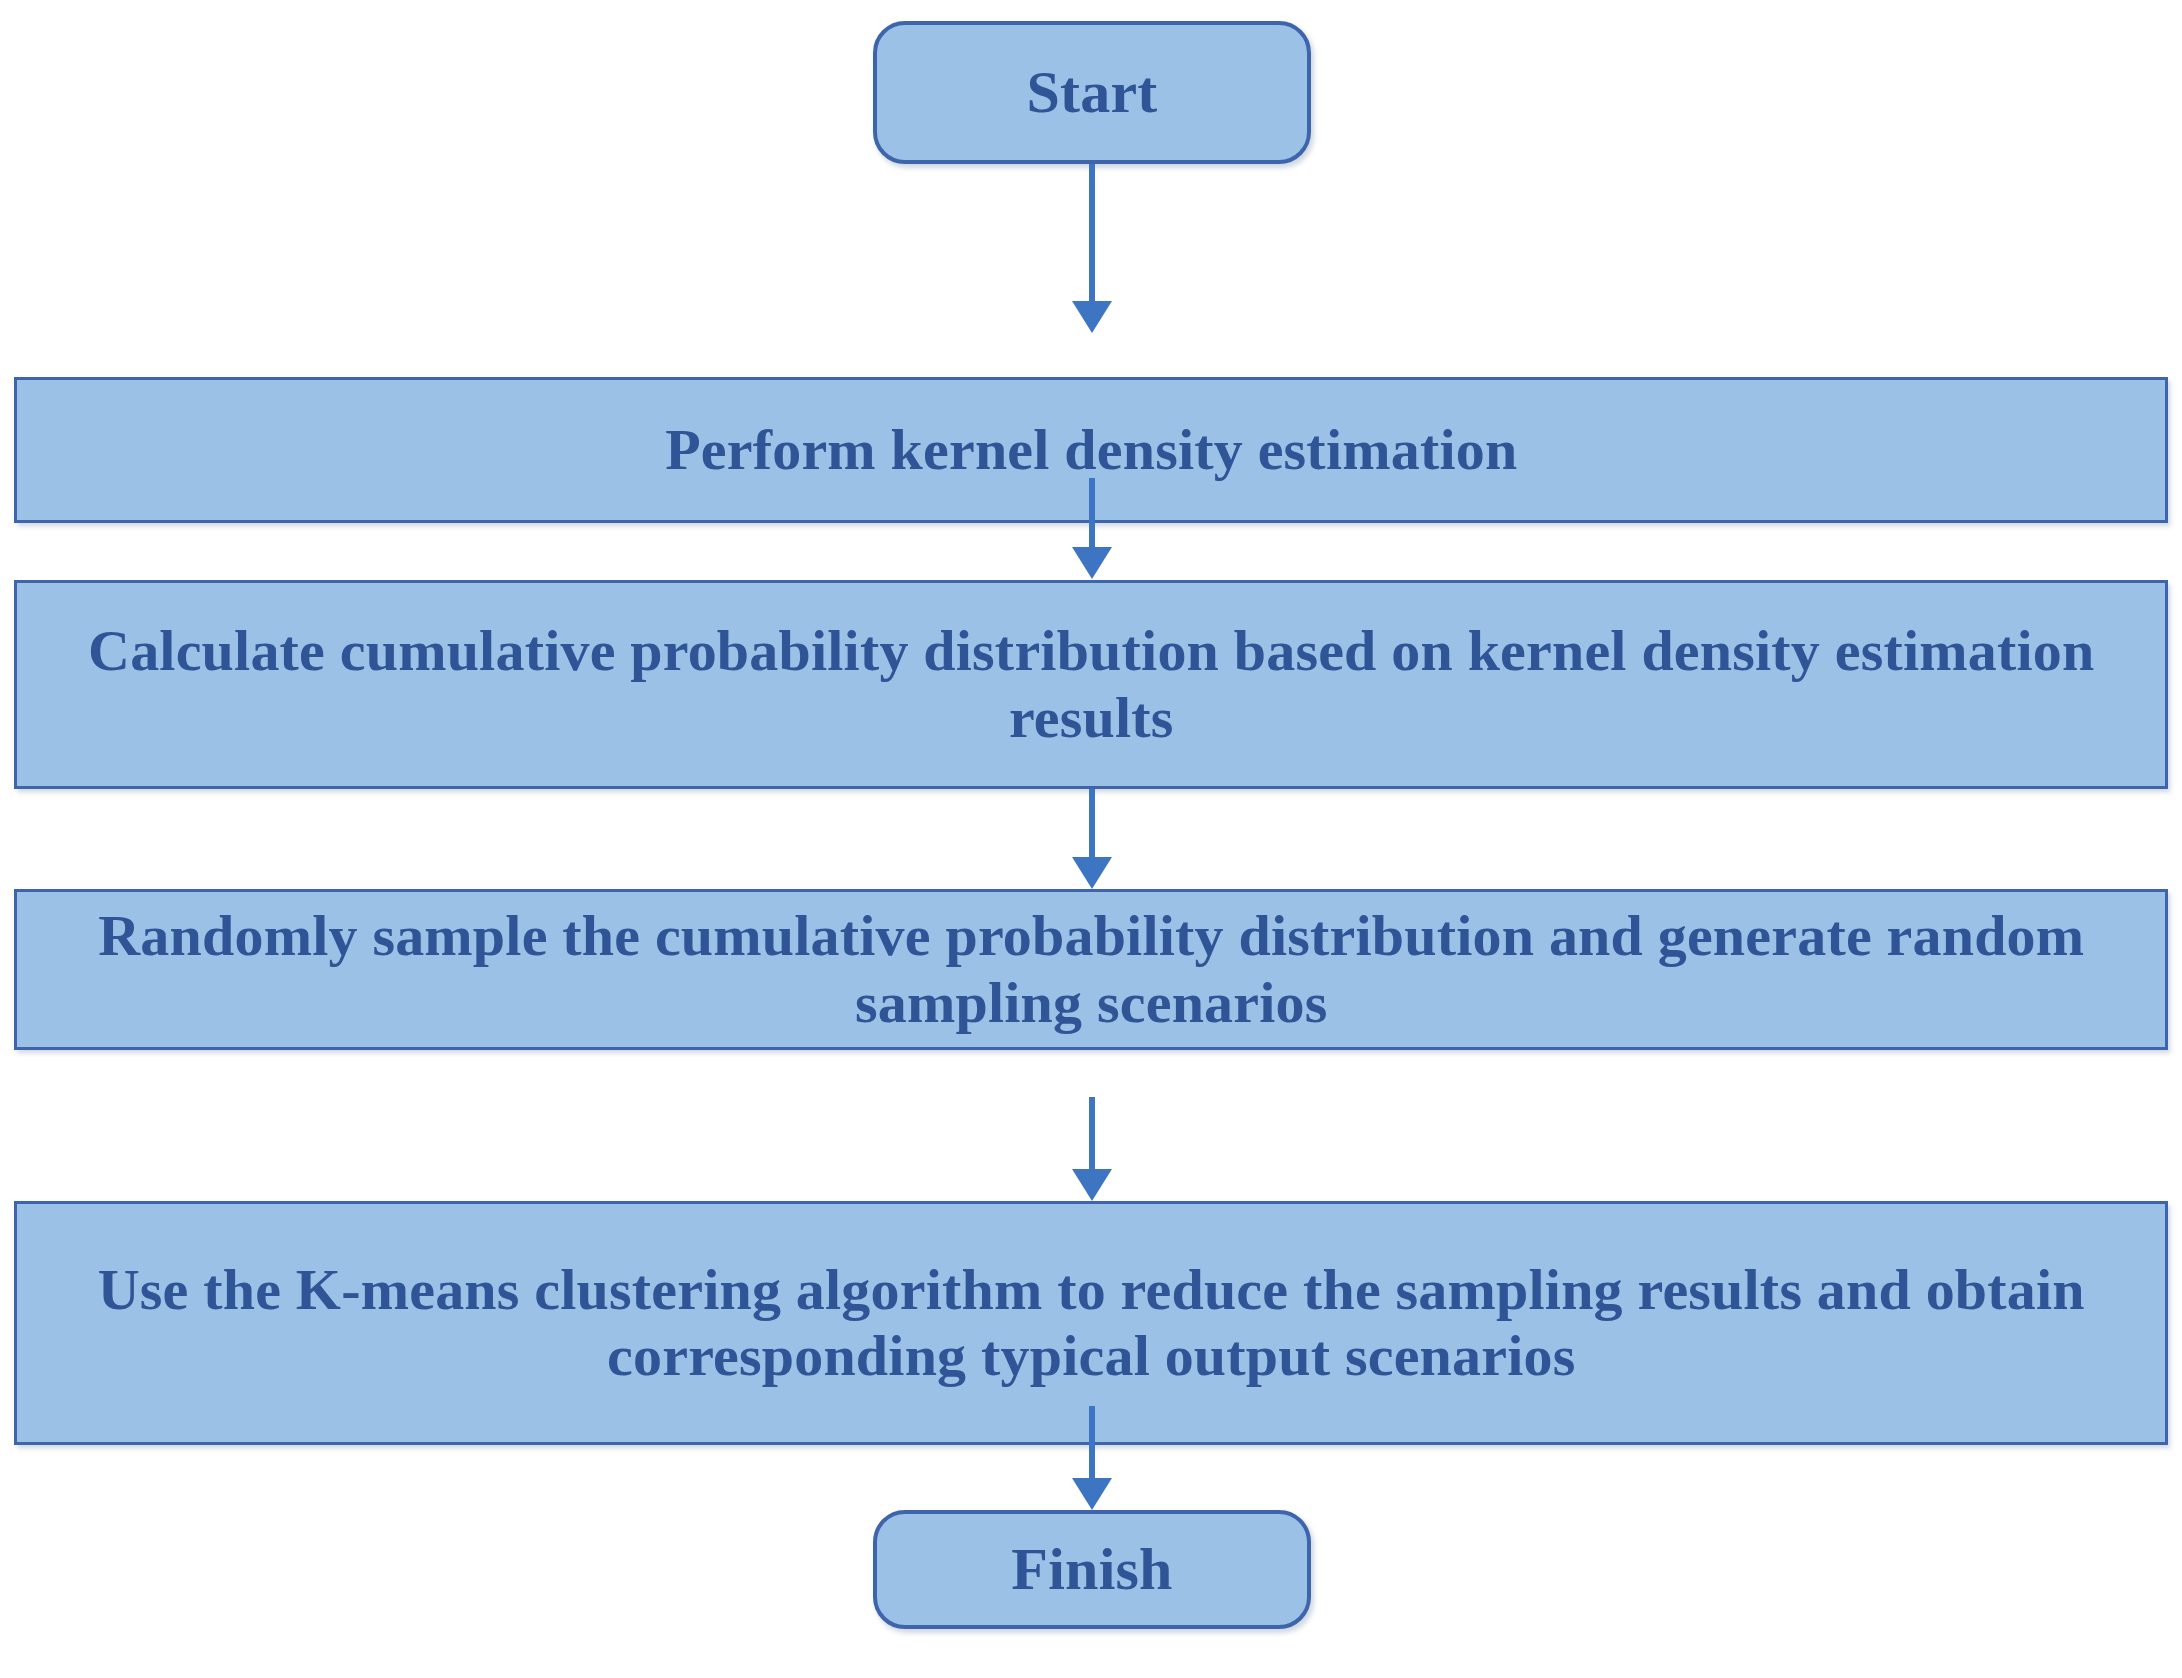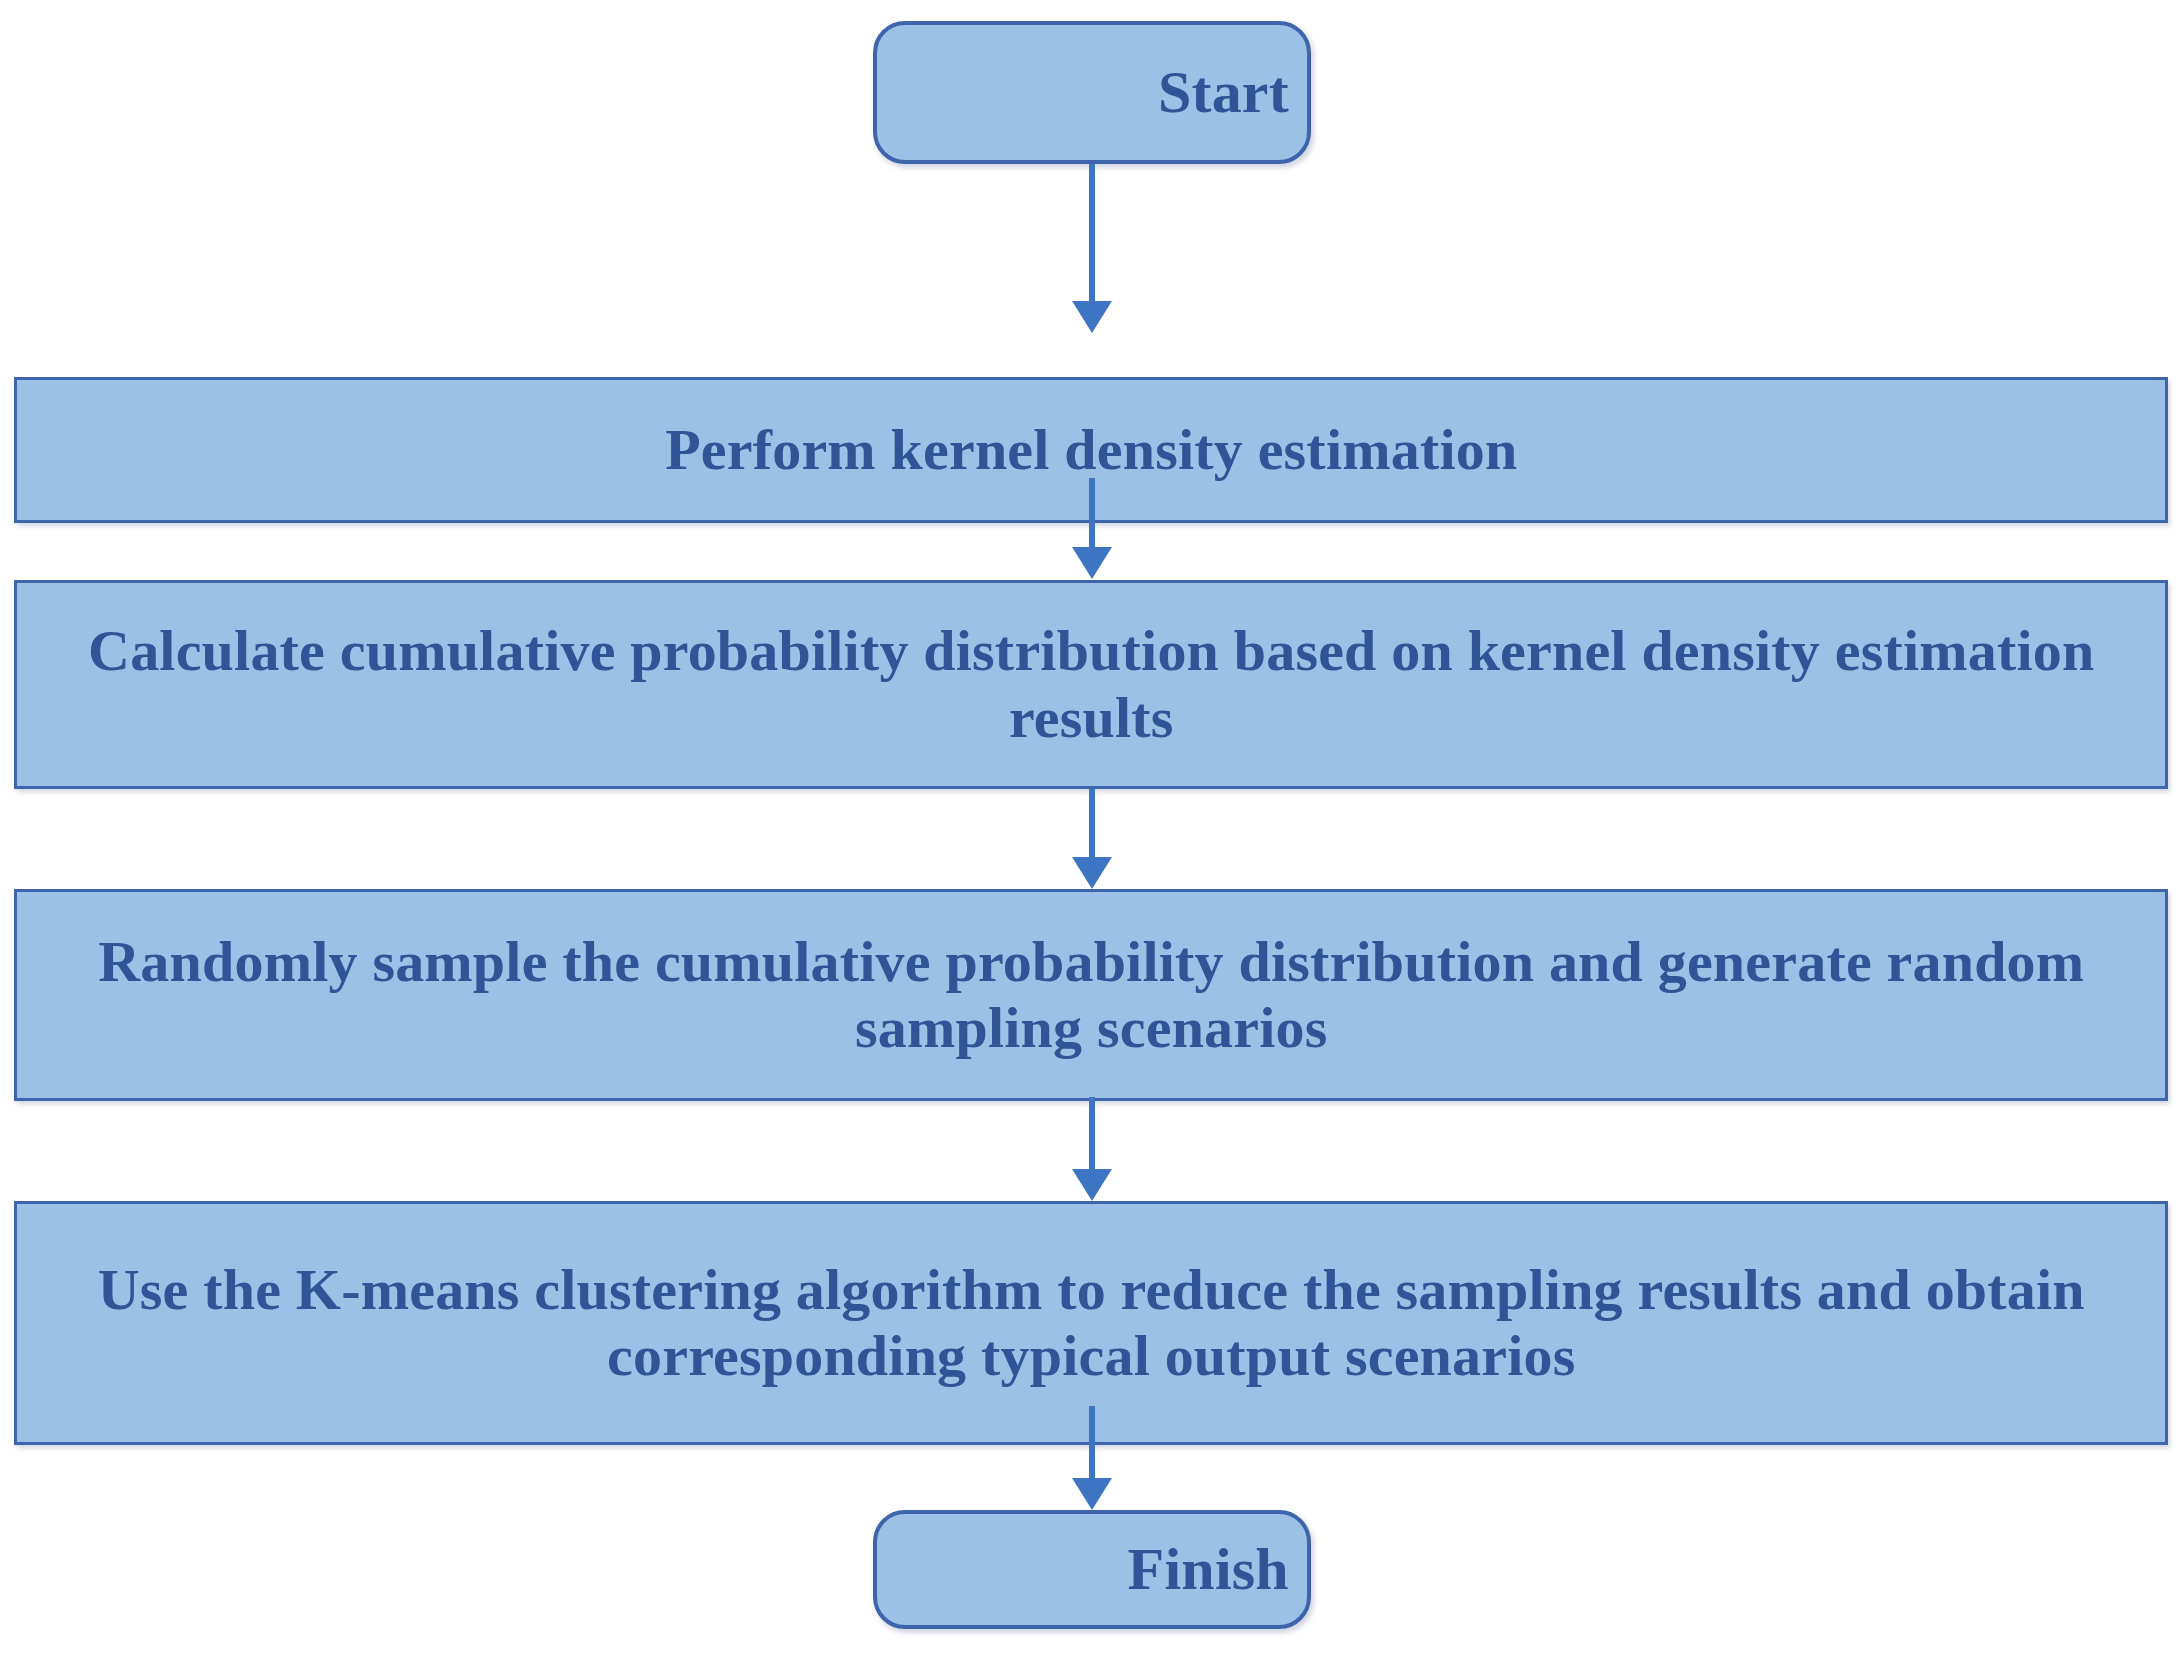--- a/index.html
+++ b/index.html
@@ -38,21 +38,20 @@
   .node .label {
     display: block;
     width: 96%;
     padding: 0 9.5px;
     box-sizing: border-box;
   }
   .terminator {
     border-radius: 32px;
     font-size: 60px;
     border-width: 4.8px;
-    text-align: right;
   }
   .process {
     border-radius: 0;
     font-size: 58px;
   }
 
   
   .connector {
     position: absolute;
     width: 0;
@@ -100,21 +99,21 @@
 
   <div class="node process" style="left:14.3px; top:580px; width:2154px; height:209px;">
     <span class="label">Calculate cumulative probability distribution based on kernel density estimation results</span>
   </div>
 
   <div class="connector" style="left:1092px; top:789px; height:100px;">
     <div class="stem" style="height:68px;"></div>
     <div class="head" style="top:68px;"></div>
   </div>
 
-  <div class="node process" style="left:14.3px; top:889px; width:2154px; height:212px;">
+  <div class="node process" style="left:14.3px; top:889px; width:2154px; height:161px;">
     <span class="label">Randomly sample the cumulative probability distribution and generate random sampling scenarios</span>
   </div>
 
   <div class="connector" style="left:1092px; top:1097px; height:105px;">
     <div class="stem" style="height:72px;"></div>
     <div class="head" style="top:72px;"></div>
   </div>
 
   <div class="node process" style="left:14.3px; top:1201px; width:2154px; height:244px;font-family:Liberation Serif, serif;">
     <span class="label">Use the K-means clustering algorithm to reduce the sampling results and obtain corresponding typical output scenarios</span>

